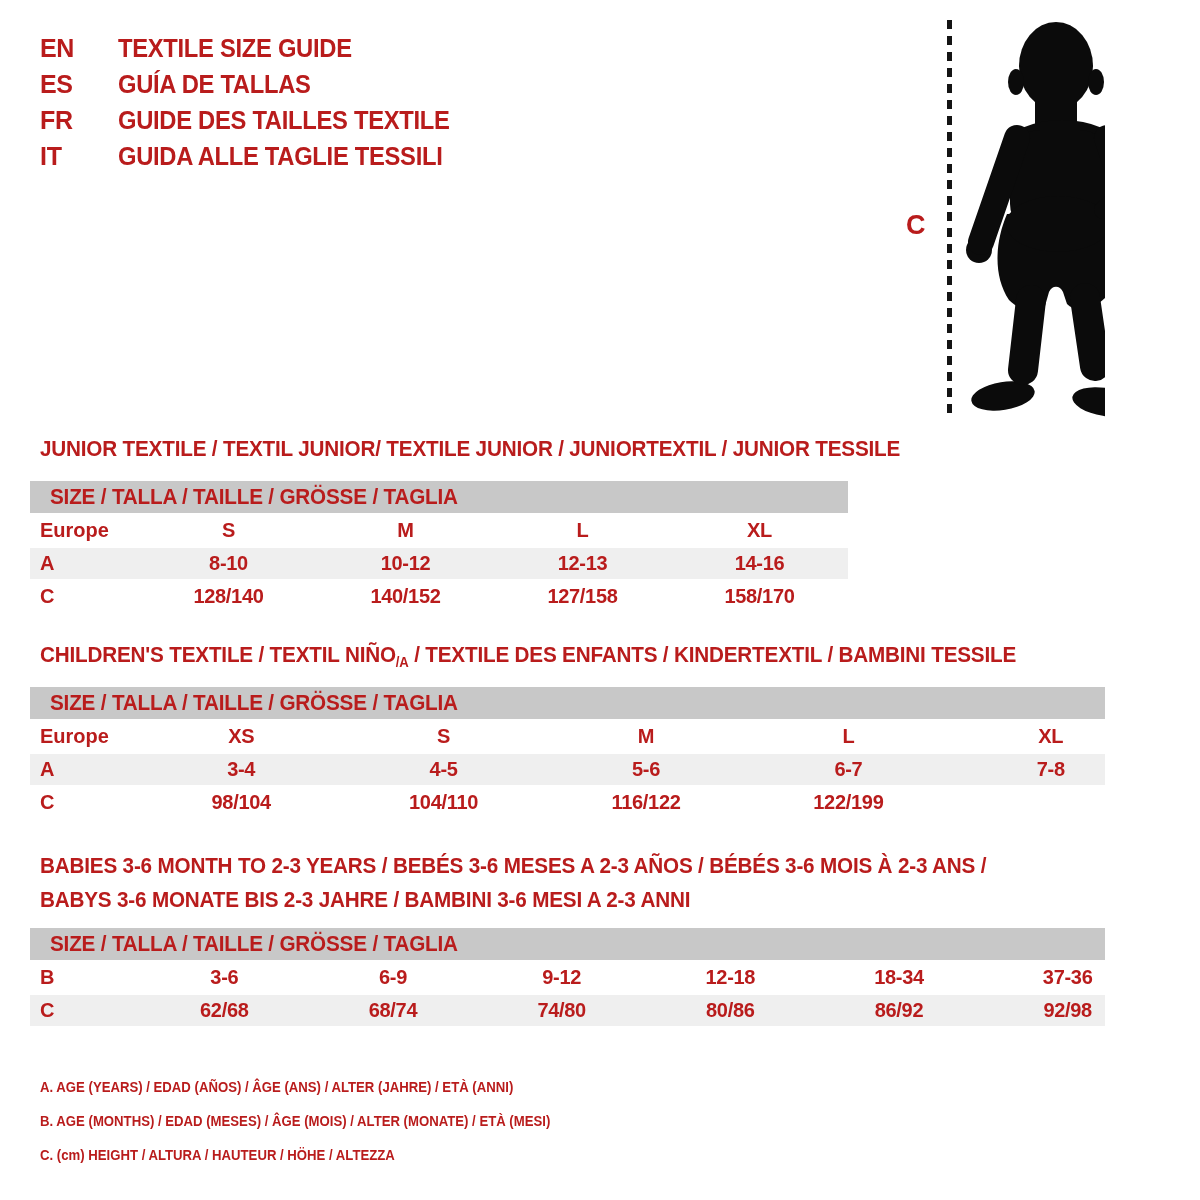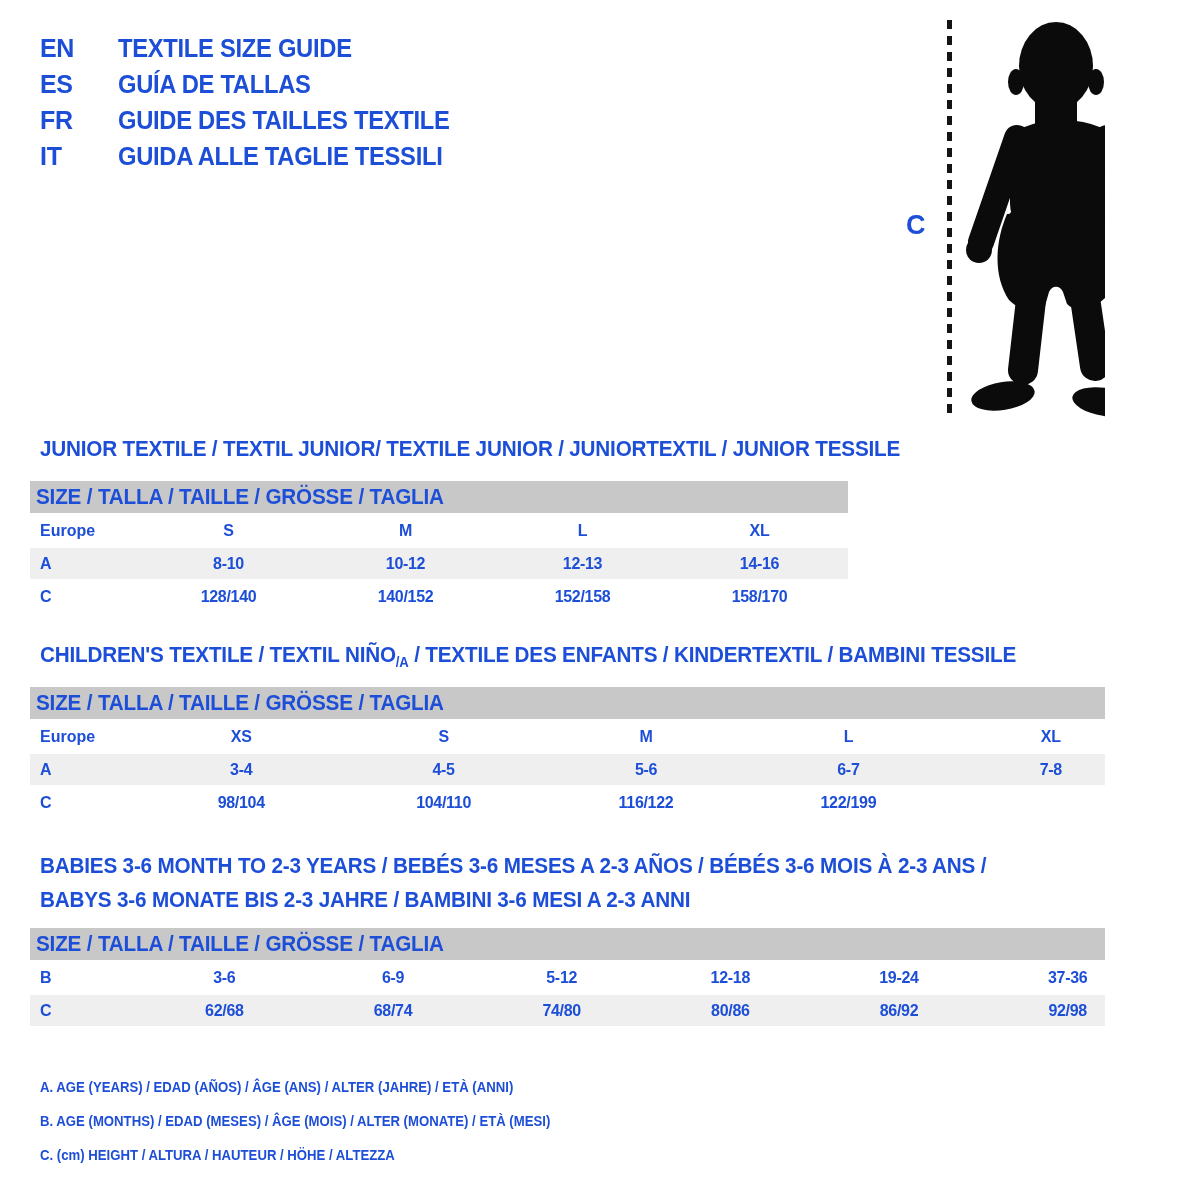--- a/index.html
+++ b/index.html
@@ -1,19 +1,19 @@
 <!DOCTYPE html>
 <html><head>
 <meta charset="utf-8">
 <style>
   html,body{margin:0;padding:0;background:#ffffff;}
   .page{
     position:relative;width:1105px;height:1200px;background:#ffffff;overflow:hidden;
     font-family:"Liberation Sans","DejaVu Sans",sans-serif;
-    color:#1d4ed8;font-weight:bold;
+    color:#b91c1c;font-weight:bold;
   }
   
   .langs{position:absolute;left:40px;top:30px;}
   .lang-row{display:flex;line-height:36px;font-size:25px;letter-spacing:-0.3px;}
   .lang-code{width:78px;flex:0 0 78px;}
   .lang-label{transform:scaleX(0.95);transform-origin:left center;white-space:nowrap;}
   
   .measure-line{
     position:absolute;left:947px;top:20px;width:5px;height:398px;
     background:repeating-linear-gradient(180deg,#141414 0 9px,transparent 9px 16px);
@@ -24,25 +24,25 @@
   .sec-title{
     position:absolute;left:40px;font-size:22px;letter-spacing:-0.2px;
     transform:scaleX(0.94);transform-origin:left center;white-space:nowrap;
   }
   .sub-a{font-size:14px;vertical-align:sub;}
   .two-line{line-height:34px;transform:none;}
   .two-line .tl{display:block;transform:scaleX(0.94);transform-origin:left center;white-space:nowrap;}
   
   .sizetable{position:absolute;left:30px;}
   .sizetable .hdr{
-    height:32px;line-height:32px;background:#c8c8c8;padding-left:6px;
+    height:32px;line-height:32px;background:#c8c8c8;padding-left:20px;
     font-size:22px;letter-spacing:-0.2px;
   }
   .sizetable .hdr span{display:inline-block;transform:scaleX(0.94);transform-origin:left center;white-space:nowrap;}
-  .sizetable .row{display:grid;height:31px;line-height:31px;margin-top:2px;font-size:16px;}
+  .sizetable .row{display:grid;height:31px;line-height:31px;margin-top:2px;font-size:20px;}
   .sizetable .row.shade{background:#efefef;}
   .row .lbl{padding-left:10px;text-align:left;}
   .row .cell{text-align:center;letter-spacing:-0.3px;}
   .t1{width:818px;}
   .t1 .row{grid-template-columns:110px repeat(4,1fr);}
   .t2,.t3{width:1122px;}
   .t2 .row{grid-template-columns:110px repeat(5,1fr);}
   .t3 .row{grid-template-columns:110px repeat(6,1fr);}
   
   .legend{position:absolute;left:40px;top:1070px;font-size:14px;line-height:34px;}
@@ -111,21 +111,21 @@
       <span class="lbl">A</span>
       <span class="cell">8-10</span>
       <span class="cell">10-12</span>
       <span class="cell">12-13</span>
       <span class="cell">14-16</span>
     </div>
     <div class="row">
       <span class="lbl">C</span>
       <span class="cell">128/140</span>
       <span class="cell">140/152</span>
-      <span class="cell">152/158</span>
+      <span class="cell">127/158</span>
       <span class="cell">158/170</span>
     </div>
   </div>
 
   <div class="sec-title" style="top:642px"><span>CHILDREN'S TEXTILE / TEXTIL NIÑO</span><span class="sub-a">/A</span><span> / TEXTILE DES ENFANTS / KINDERTEXTIL / BAMBINI TESSILE</span></div>
   <div class="sizetable t2" style="top:687px">
     <div class="hdr"><span>SIZE / TALLA / TAILLE / GRÖSSE / TAGLIA</span></div>
     <div class="row">
       <span class="lbl">Europe</span>
       <span class="cell">XS</span>
@@ -154,23 +154,23 @@
   <div class="sec-title two-line" style="top:849px">
     <span class="tl">BABIES 3-6 MONTH TO 2-3 YEARS / BEBÉS 3-6 MESES A 2-3 AÑOS / BÉBÉS 3-6 MOIS À 2-3 ANS /</span>
     <span class="tl">BABYS 3-6 MONATE BIS 2-3 JAHRE / BAMBINI 3-6 MESI A 2-3 ANNI</span>
   </div>
   <div class="sizetable t3" style="top:928px">
     <div class="hdr"><span>SIZE / TALLA / TAILLE / GRÖSSE / TAGLIA</span></div>
     <div class="row">
       <span class="lbl">B</span>
       <span class="cell">3-6</span>
       <span class="cell">6-9</span>
-      <span class="cell">5-12</span>
+      <span class="cell">9-12</span>
       <span class="cell">12-18</span>
-      <span class="cell">19-24</span>
+      <span class="cell">18-34</span>
       <span class="cell">37-36</span>
     </div>
     <div class="row shade">
       <span class="lbl">C</span>
       <span class="cell">62/68</span>
       <span class="cell">68/74</span>
       <span class="cell">74/80</span>
       <span class="cell">80/86</span>
       <span class="cell">86/92</span>
       <span class="cell">92/98</span>

